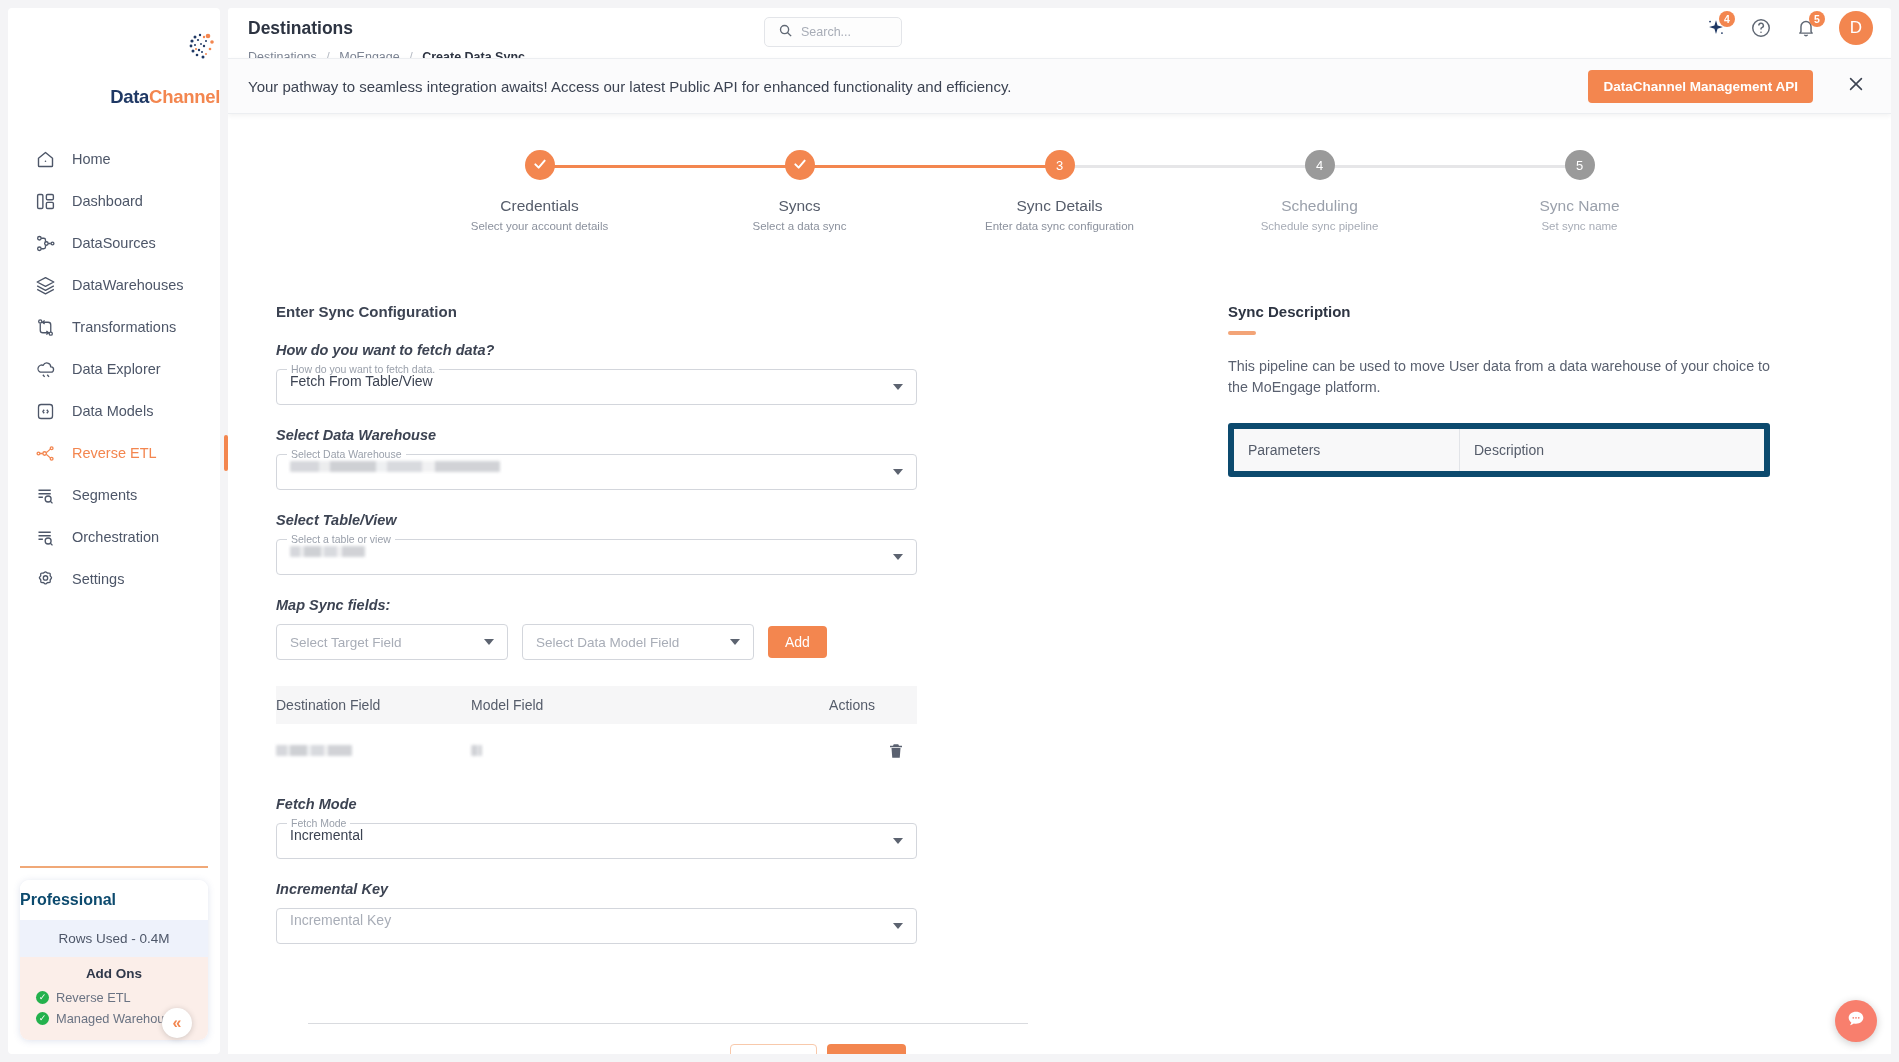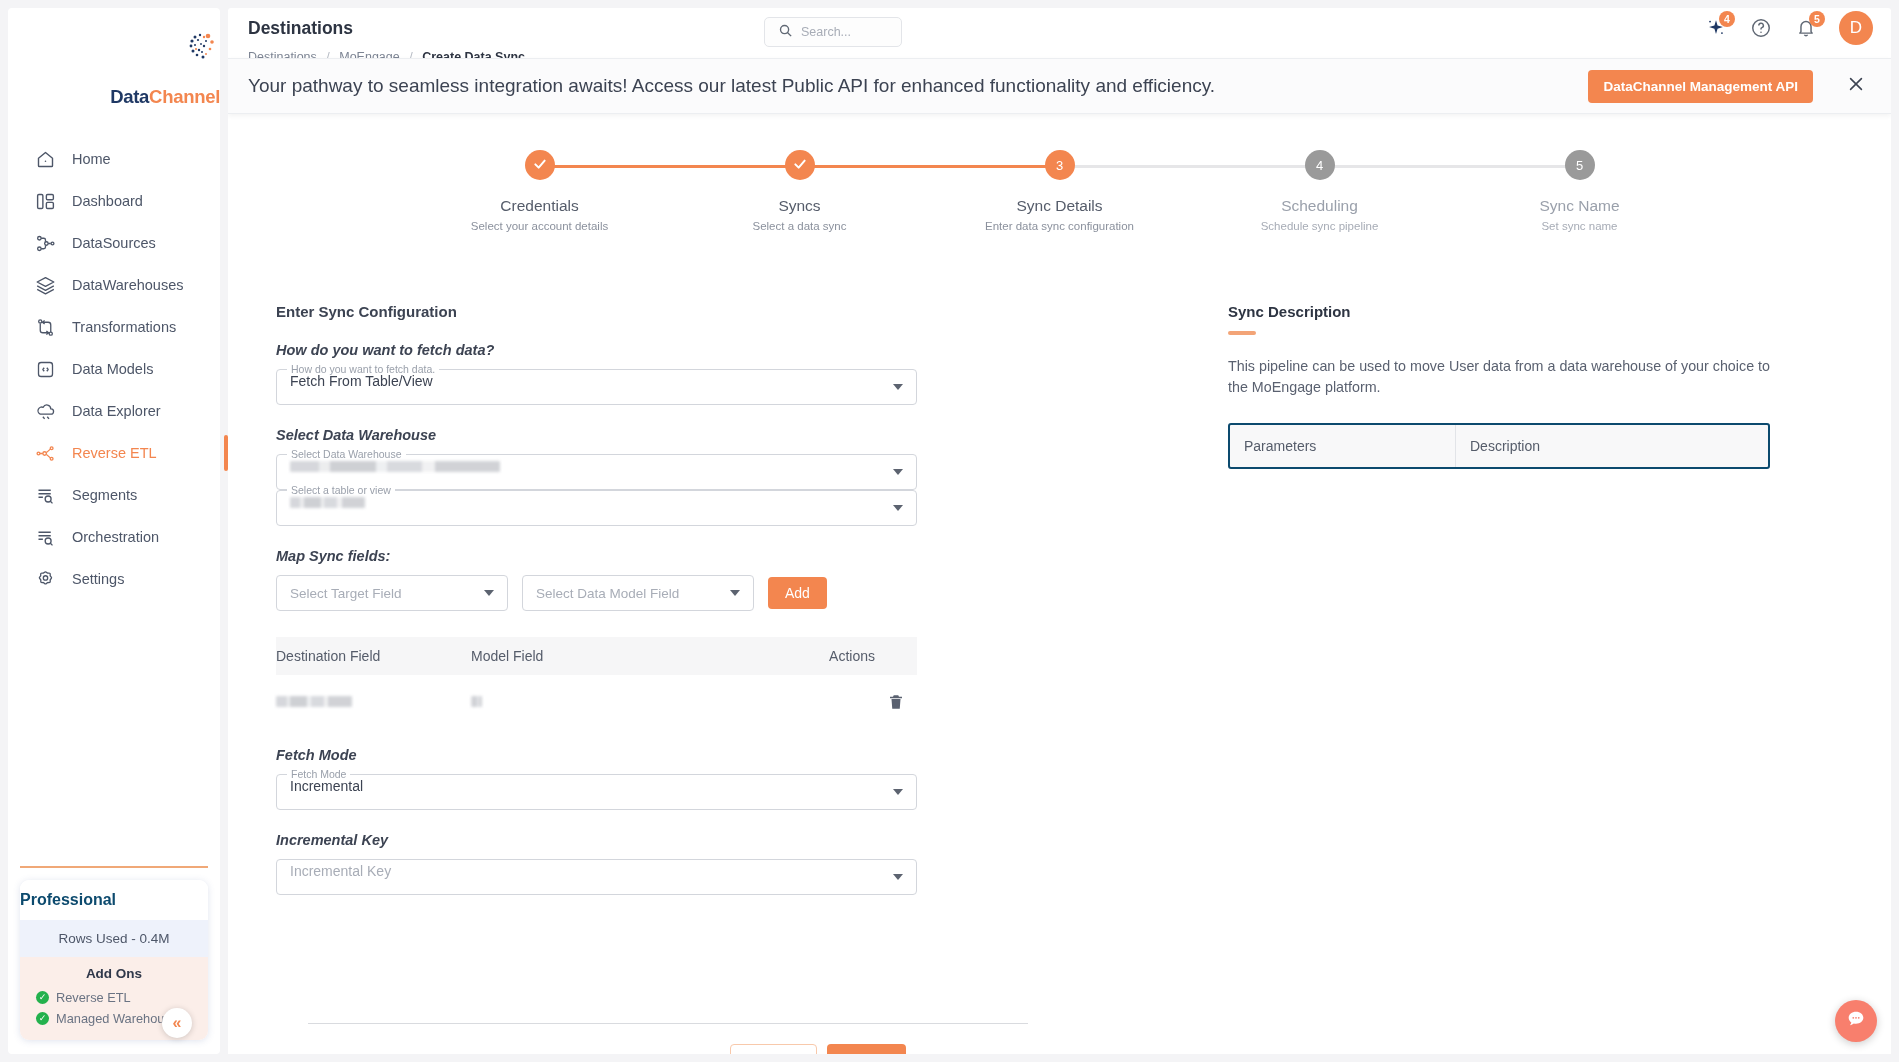--- a/index.html
+++ b/index.html
@@ -161,21 +161,21 @@
     position: absolute; left: 0px; top: 10px;
     width: 1663px; height: 56px;
     background: #fbfbfc;
     border: 1px solid #eceef1;
     border-left: none; border-right: none;
     box-shadow: 0 2px 5px rgba(0,0,0,0.05);
     display: flex; align-items: center;
     z-index: 5;
   }
   .banner-text {
-    margin-left: 20px; font-size: 19px; color: #3c4352; font-weight: 500;
+    margin-left: 20px; font-size: 15px; color: #3c4352; font-weight: 500;
   }
   .banner-cta {
     position: absolute; right: 78px;
     background: #f3864f; color: #fff;
     font-size: 13.5px; font-weight: bold;
     padding: 9px 15px; border-radius: 4px;
     border: none; cursor: pointer;
     font-family: "Liberation Sans", sans-serif;
   }
   .banner-close {
@@ -301,21 +301,21 @@
   .desc-col {
     position: absolute; left: 1000px; top: 255px; width: 560px;
   }
   .desc-title { font-size: 15px; font-weight: bold; color: #2d3442; }
   .desc-underline { width: 28px; height: 4px; background: #f3a477; margin-top: 11px; border-radius: 2px; }
   .desc-body {
     margin-top: 21px; font-size: 14.3px; color: #5a6170; line-height: 1.45;
   }
   .desc-table {
     margin-top: 26px; width: 542px;
-    border: 2px solid #0c4a6e; border-radius: 3px;
+    border: 6px solid #0c4a6e; border-radius: 3px;
     background: #f8f8f9;
     display: flex;
   }
   .desc-th {
     font-size: 14px; color: #555c6a; padding: 13px 0 13px 14px;
   }
   .desc-th.p { width: 226px; border-right: 1px solid #e2e4e8; }
   .desc-th.d { flex: 1; }
 
   
@@ -438,35 +438,35 @@
               <path d="M18 17V9a3 3 0 0 0-3-3H9"></path>
               <path d="M11 4 8.5 6 11 8"></path>
               <path d="M13 20l2.5-2L13 16"></path>
             </svg>
         </span>
         <span>Transformations</span>
       </div>
       <div class="nav-item">
         <span class="ic">
           <svg viewBox="0 0 24 24" fill="none" stroke="#4d5668" stroke-width="1.5" stroke-linejoin="round">
-              <rect x="4" y="4" width="16" height="16" rx="3"></rect>
-              <path d="M10.5 10 9 12l1.5 2M13.5 10 15 12l-1.5 2"></path>
-            </svg>
-        </span>
-        <span>Data Models</span>
-      </div>
-      <div class="nav-item">
-        <span class="ic">
-          <svg viewBox="0 0 24 24" fill="none" stroke="#4d5668" stroke-width="1.5" stroke-linejoin="round">
               <path d="M18 9a4.5 4.5 0 0 0-8.6-1.8A4 4 0 0 0 6 15h12a3 3 0 0 0 .4-6z"></path>
               <path d="M9 18l2 2.5"></path>
               <path d="M14 18l2 2.5"></path>
             </svg>
         </span>
         <span>Data Explorer</span>
+      </div>
+      <div class="nav-item">
+        <span class="ic">
+          <svg viewBox="0 0 24 24" fill="none" stroke="#4d5668" stroke-width="1.5" stroke-linejoin="round">
+              <rect x="4" y="4" width="16" height="16" rx="3"></rect>
+              <path d="M10.5 10 9 12l1.5 2M13.5 10 15 12l-1.5 2"></path>
+            </svg>
+        </span>
+        <span>Data Models</span>
       </div>
       <div class="nav-item active">
         <span class="ic">
           <svg viewBox="0 0 24 24" fill="none" stroke="#f3864f" stroke-width="1.5">
               <circle cx="4" cy="12" r="1.6"></circle>
               <circle cx="19" cy="6" r="1.6"></circle>
               <circle cx="19" cy="18" r="1.6"></circle>
               <circle cx="11" cy="12" r="2"></circle>
               <path d="M5.6 12h3.4M13 11 17.5 7M13 13l4.5 4"></path>
             </svg>
@@ -666,20 +666,21 @@
         <span class="caret"></span>
       </div>
 
       <div class="field-label">Select Data Warehouse</div>
       <div class="outlined">
         <span class="legend">Select Data Warehouse</span>
         <span class="redact" style="width:210px;"></span>
         <span class="caret"></span>
       </div>
 
+      <div class="field-label">Select Table/View</div>
       <div class="outlined">
         <span class="legend">Select a table or view</span>
         <span class="redact" style="width:75px;"></span>
         <span class="caret"></span>
       </div>
 
       <div class="field-label">Map Sync fields:</div>
       <div class="map-row">
         <div class="plain-select">
           <span class="val ph">Select Target Field</span>

